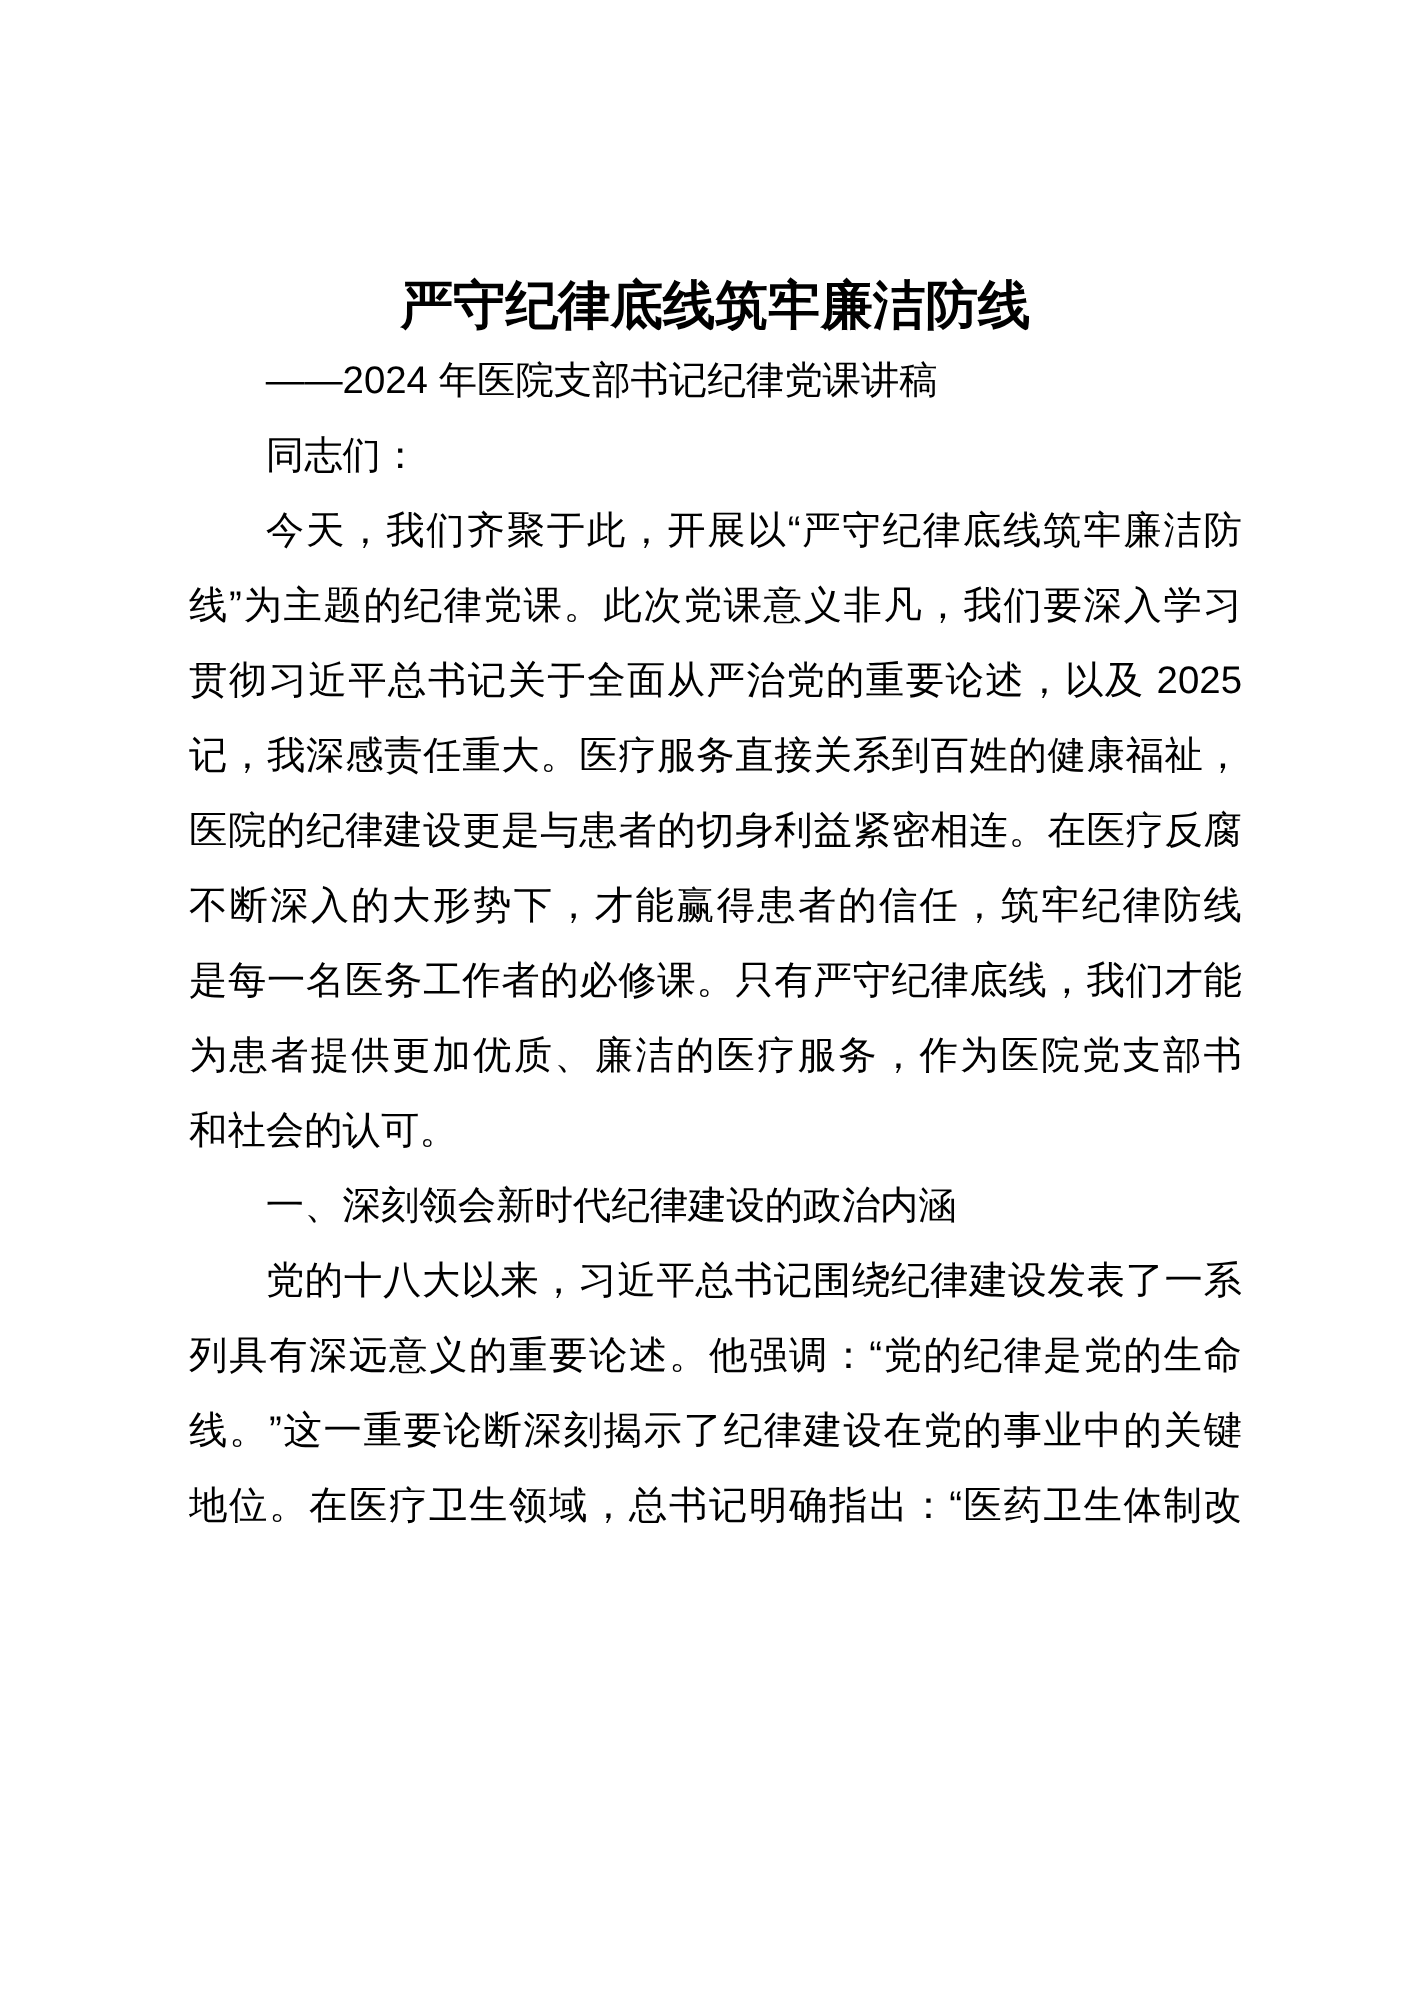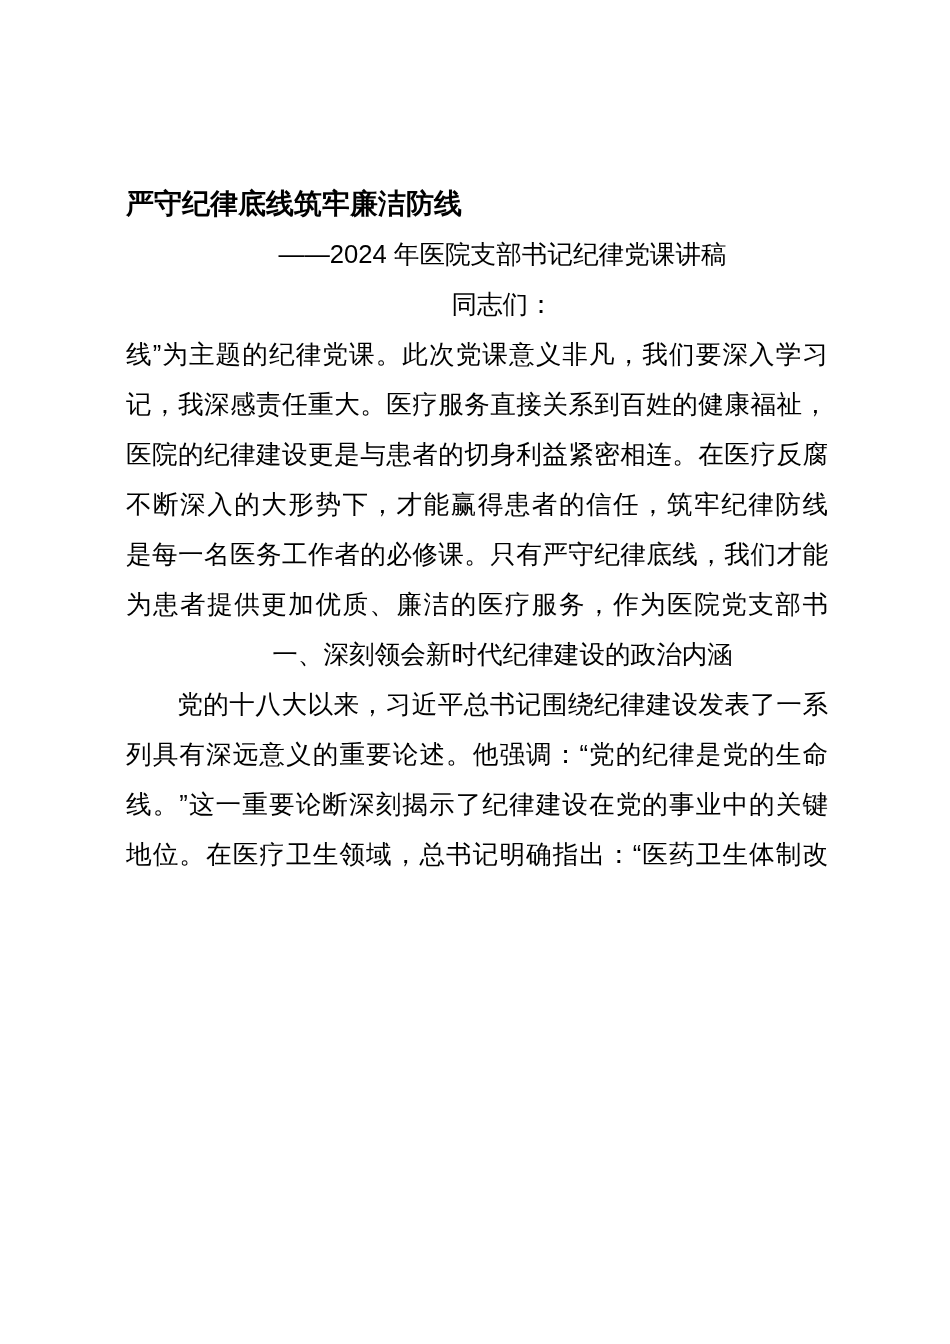--- a/index.html
+++ b/index.html
@@ -21,58 +21,61 @@
     background: #ffffff;
   }
   .content {
     position: absolute;
     left: 126px;
     top: 179px;
     width: 702px;
   }
   .title {
     margin: 0;
-    font-size: 28px;
+    font-size: 35px;
     font-weight: 700;
     line-height: 50px;
-    text-align: left;
+    text-align: center;
     white-space: nowrap;
   }
   .line, .subtitle {
     margin: 0;
     font-size: 25.6px;
     font-weight: 400;
     line-height: 50px;
-    text-align: center;
+    text-align: left;
   }
   .subtitle { text-indent: 2em; }
   .salutation { text-indent: 2em; }
   .heading { text-indent: 2em; }
   .indent { text-indent: 2em; }
   .fill {
     text-align: justify;
     text-align-last: justify;
   }
   .last { text-align: left; }
 </style>
 </head>
 <body>
 
 <div class="page">
   <div class="content">
     <h1 class="title">严守纪律底线筑牢廉洁防线</h1>
     <p class="subtitle">——2024 年医院支部书记纪律党课讲稿</p>
     <div id="doc-body">
         <div class="line salutation">同志们：</div>
+        <div class="line indent fill">今天，我们齐聚于此，开展以“严守纪律底线筑牢廉洁防</div>
         <div class="line fill">线”为主题的纪律党课。此次党课意义非凡，我们要深入学习</div>
+        <div class="line fill">贯彻习近平总书记关于全面从严治党的重要论述，以及 2025</div>
         <div class="line fill">记，我深感责任重大。医疗服务直接关系到百姓的健康福祉，</div>
         <div class="line fill">医院的纪律建设更是与患者的切身利益紧密相连。在医疗反腐</div>
         <div class="line fill">不断深入的大形势下，才能赢得患者的信任，筑牢纪律防线</div>
         <div class="line fill">是每一名医务工作者的必修课。只有严守纪律底线，我们才能</div>
         <div class="line fill">为患者提供更加优质、廉洁的医疗服务，作为医院党支部书</div>
+        <div class="line last">和社会的认可。</div>
         <div class="line heading">一、深刻领会新时代纪律建设的政治内涵</div>
         <div class="line indent fill">党的十八大以来，习近平总书记围绕纪律建设发表了一系</div>
         <div class="line fill">列具有深远意义的重要论述。他强调：“党的纪律是党的生命</div>
         <div class="line fill">线。”这一重要论断深刻揭示了纪律建设在党的事业中的关键</div>
         <div class="line fill">地位。在医疗卫生领域，总书记明确指出：“医药卫生体制改</div>
       </div>
   </div>
 </div>
 
 </body></html>

